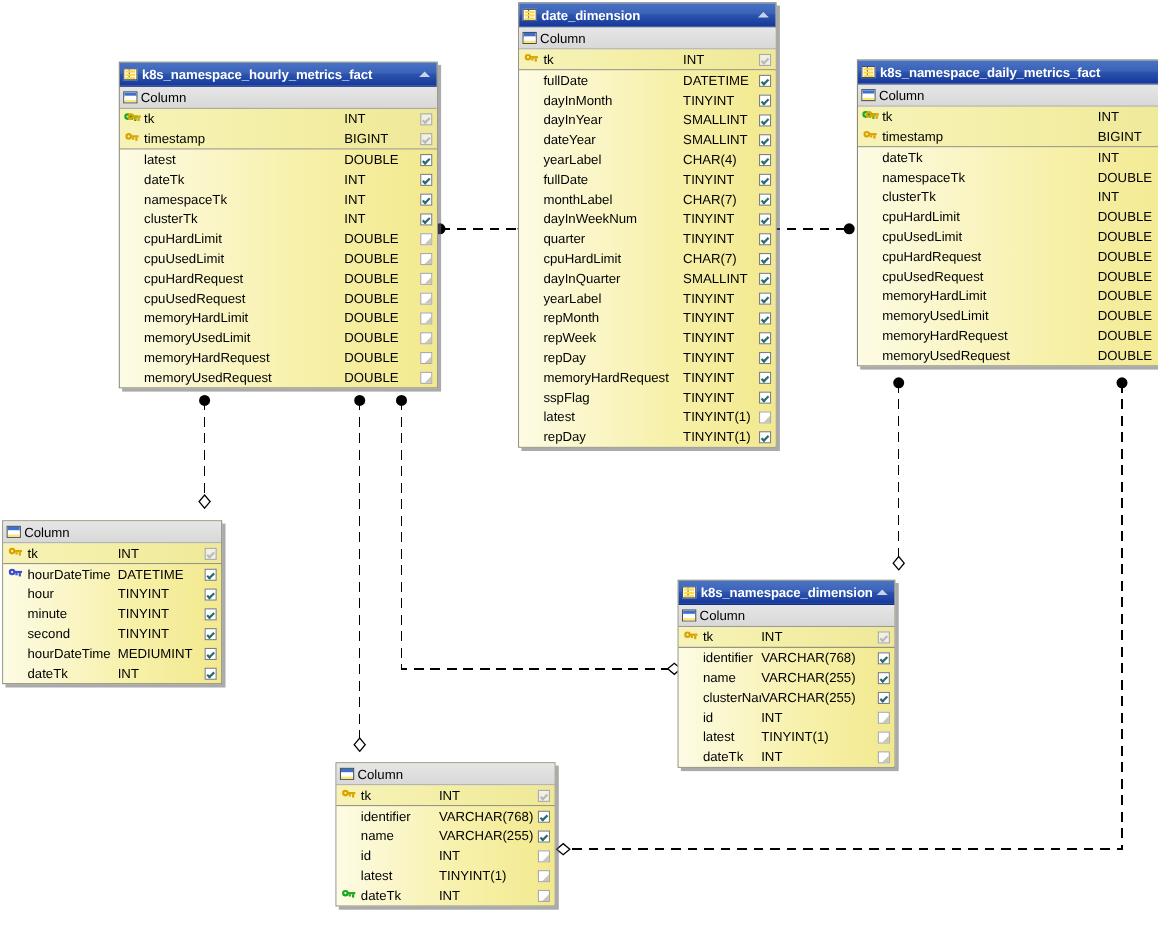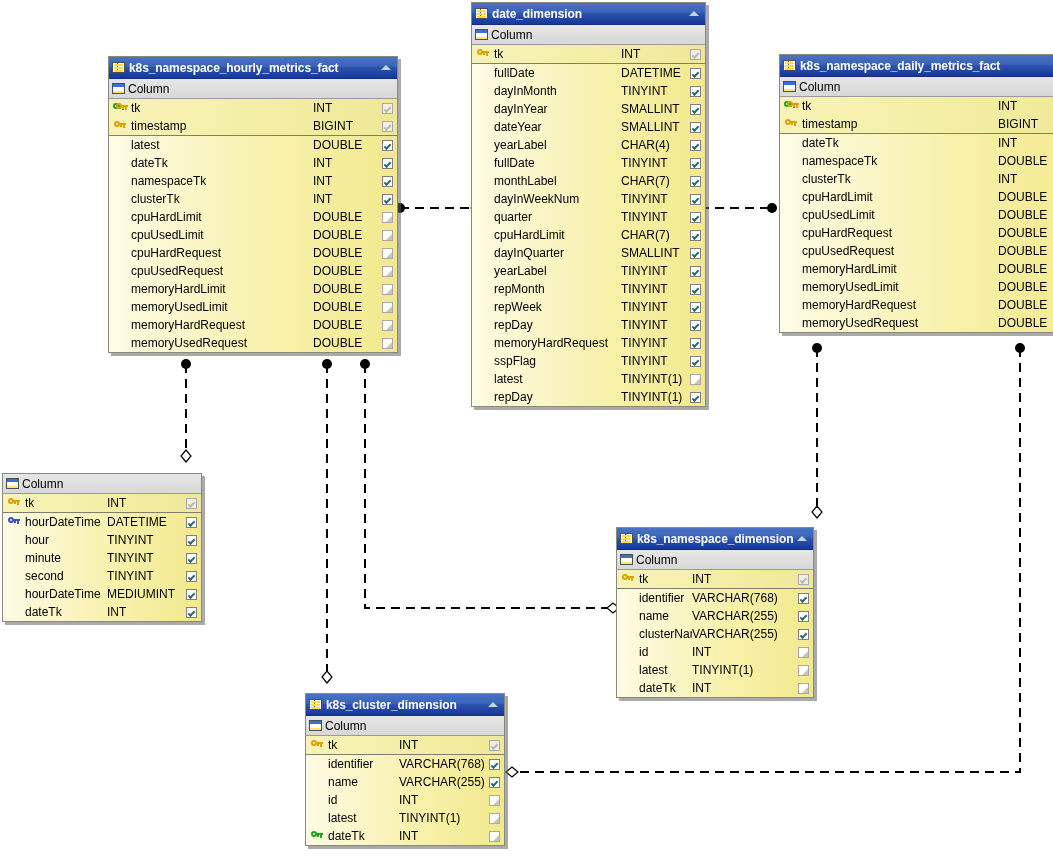--- a/index.html
+++ b/index.html
@@ -825,30 +825,20 @@
             <span class="keycell"></span>
             <span class="nm">dateTk</span>
             <span class="ty" style="width:101px">INT</span>
             <span class="ck">
               <span class="cb off"></span>
             </span>
           </div>
         </div>
       </div>
       <div class="tbl" style="left:305px;top:693px;width:200px;">
-        <div class="tbl-title">
-          <span class="ico-table">
-            <b></b>
-            <i class="r1"></i>
-            <i class="r2"></i>
-            <i class="r3"></i>
-          </span>
-          <span class="ttl">k8s_cluster_dimension</span>
-          <span class="collapse"></span>
-        </div>
         <div class="tbl-sub">
           <span class="ico-col">
             <i class="b1"></i>
             <i class="b2"></i>
             <i class="b3"></i>
           </span>
           <span class="ttl">Column</span>
         </div>
         <div class="pk-group">
           <div class="row">

